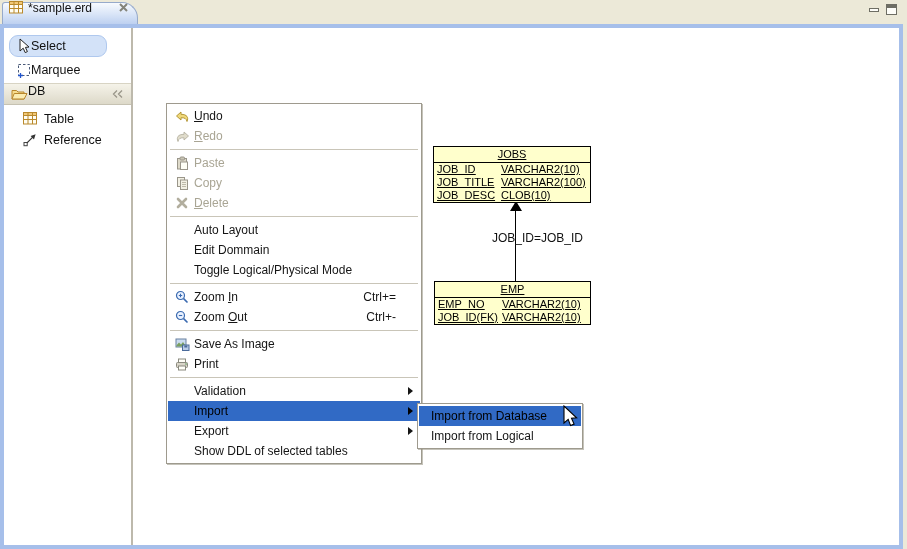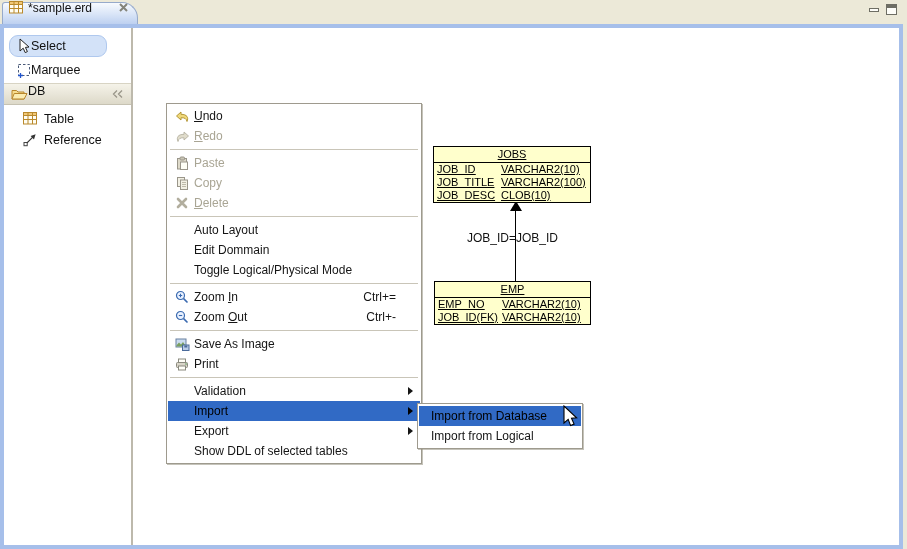--- a/index.html
+++ b/index.html
@@ -53,21 +53,21 @@
   
   .etable{position:absolute;box-sizing:border-box;background:#FFFFCC;border:1px solid #000;
           font-size:11px;color:#000;line-height:13px;text-decoration:underline;}
   .ehead{height:15px;line-height:15px;text-align:center;border-bottom:1px solid #000;}
   .erow{display:flex;height:13px;padding:0 3px;white-space:nowrap;}
   .ename{width:64px;flex:none;}
   .erow.pk .ename,.erow.pk .etype{text-decoration:underline;}
   .rel-line{position:absolute;width:1px;background:#000;}
   .rel-arrow{position:absolute;width:0;height:0;border-left:6px solid transparent;
              border-right:6px solid transparent;border-bottom:10px solid #000;}
-  .rel-label{position:absolute;font-size:12px;color:#111;white-space:nowrap;}
+  .rel-label{position:absolute;font-size:12px;color:#111;white-space:nowrap;margin-left:25px;}
   .pointer{position:absolute;pointer-events:none;}
 </style>
 </head>
 <body>
 
 <div class="app">
 
   <div class="tabbar">
     <div class="tab">
       <span class="icon">

